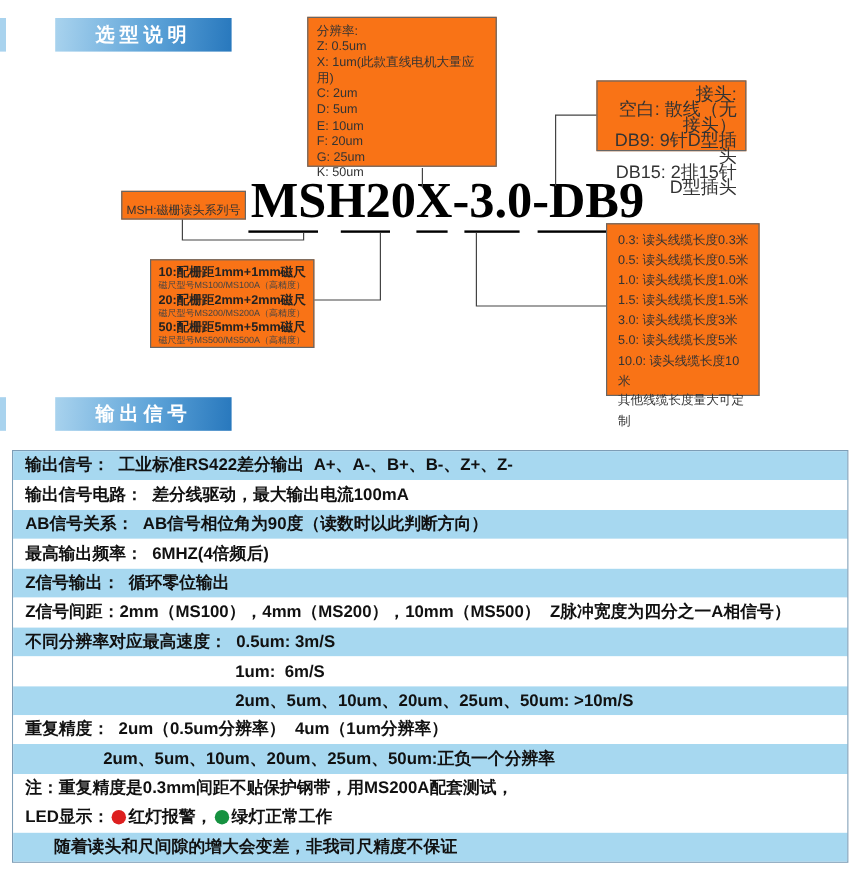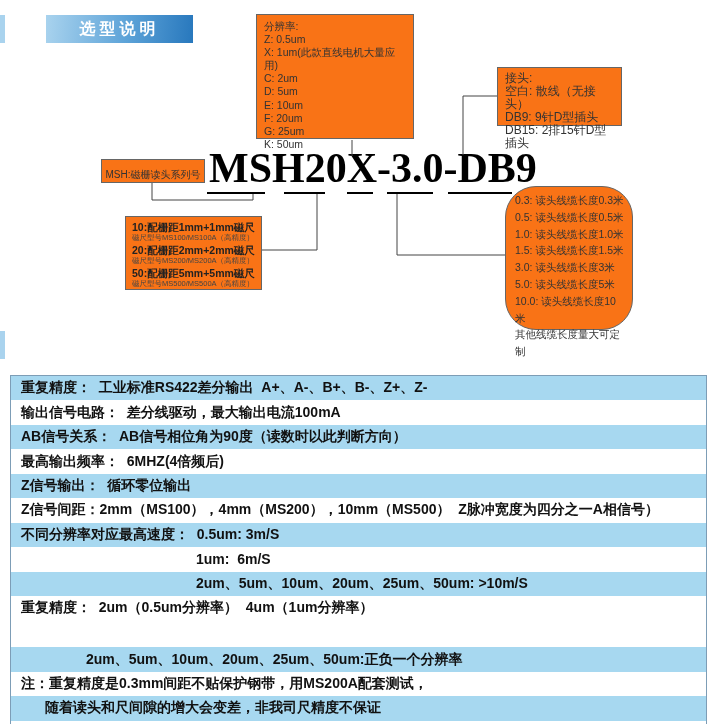--- a/index.html
+++ b/index.html
@@ -22,26 +22,26 @@
        background:linear-gradient(95deg,var(--accent-light) 0%,#5da3d8 55%,var(--accent-dark) 100%);
        color:#fff;font-size:16px;font-weight:bold;letter-spacing:4px;
        display:flex;align-items:center;justify-content:center;margin-left:36px;}
   .bar-sliver{position:absolute;left:0;width:5px;height:28px;background:var(--accent-light);}
   #bar1{top:15px;} #sliver1{top:15px;}
   #bar2{top:331px;} #sliver2{top:331px;}
 
   
   .dbox{position:absolute;border:1px solid var(--box-border);background:#f97316;color:#333;}
   #res-box{left:256px;top:14px;width:158px;height:125px;padding:5px 7px;font-size:10.5px;line-height:13.1px;}
-  #conn-box{left:497px;top:67px;width:125px;height:59px;padding:4px 7px;font-size:12px;line-height:13px;}
+  #conn-box{left:497px;top:67px;width:125px;height:59px;padding:4px 7px;font-size:15px;line-height:13px;text-align:right;}
   #series-box{left:101px;top:159px;width:104px;height:24px;font-size:10px;display:flex;align-items:flex-end;justify-content:center;}
   #scale-box{left:125px;top:216px;width:137px;height:74px;padding:4px 6px;}
   #scale-box .main{font-size:10.5px;font-weight:bold;line-height:12px;color:#222;}
   #scale-box .sub{font-size:7.5px;line-height:10px;color:#444;margin-bottom:1px;}
-  #cable-box{left:505px;top:186px;width:128px;height:144px;padding:5px 6px 5px 9px;font-size:10.5px;line-height:16.8px;border-radius:31px;}
+  #cable-box{left:505px;top:186px;width:128px;height:144px;padding:5px 6px 5px 9px;font-size:10.5px;line-height:16.8px;}
 
   
   #model{position:absolute;left:209px;top:144px;width:310px;
          font-family:"Liberation Serif","DejaVu Serif",serif;font-weight:bold;
          font-size:42px;letter-spacing:0px;color:#000;white-space:nowrap;}
   .ul{position:absolute;top:192px;height:2px;background:#000;}
   #ul-msh{left:207px;width:58px;}
   #ul-20 {left:284px;width:41px;}
   #ul-x  {left:347px;width:26px;}
   #ul-30 {left:387px;width:46px;}
@@ -52,21 +52,21 @@
 
   
   #sig-table{position:absolute;left:10px;top:375px;width:697px;
              border:1px solid var(--table-border);display:flex;flex-direction:column;}
   .trow{height:24.45px;display:flex;align-items:center;padding-left:10px;
         font-size:14px;font-weight:600;color:#111;}
   .trow span{white-space:pre;}
   .trow.blue{background:var(--row-blue);}
   .trow.white{background:#ffffff;text-align:center;}
   .trow.ind-lg{padding-left:185px;}
-  .trow.ind-md{padding-left:75px;margin-top:27px;}
+  .trow.ind-md{padding-left:75px;}
   .trow.ind-sm{padding-left:34px;}
   .dot{display:inline-block;width:12px;height:12px;border-radius:50%;margin:0 2px 0 2px;flex:none;}
 </style>
 </head>
 <body>
 
 <div id="page">
 
   <div class="bar-sliver" id="sliver1"></div>
   <div class="bar" id="bar1">
@@ -125,24 +125,27 @@
 
   <svg id="wires" viewBox="0 0 718 724">
     <polyline points="352,140 352,156"></polyline>
     <polyline points="497,96 463,96 463,155"></polyline>
     <polyline points="152,183 152,200 253,200 253,194"></polyline>
     <polyline points="262,250 317,250 317,194"></polyline>
     <polyline points="397,194 397,255 505,255"></polyline>
   </svg>
 
   <div class="bar-sliver" id="sliver2"></div>
+  <div class="bar" id="bar2">
+    <span>输出信号</span>
+  </div>
 
   <div id="sig-table">
     <div class="trow blue">
-        <span>重复精度：  工业标准RS422差分输出  A+、A-、B+、B-、Z+、Z-</span>
+        <span>输出信号：  工业标准RS422差分输出  A+、A-、B+、B-、Z+、Z-</span>
       </div>
     <div class="trow white">
         <span>输出信号电路：  差分线驱动，最大输出电流100mA</span>
       </div>
     <div class="trow blue">
         <span>AB信号关系：  AB信号相位角为90度（读数时以此判断方向）</span>
       </div>
     <div class="trow white">
         <span>最高输出频率：  6MHZ(4倍频后)</span>
       </div>
@@ -163,25 +166,25 @@
       </div>
     <div class="trow white">
         <span>重复精度：  2um（0.5um分辨率）  4um（1um分辨率）</span>
       </div>
     <div class="trow blue ind-md">
         <span>2um、5um、10um、20um、25um、50um:正负一个分辨率</span>
       </div>
     <div class="trow white">
         <span>注：重复精度是0.3mm间距不贴保护钢带，用MS200A配套测试，</span>
       </div>
-    <div class="trow blue ind-sm">
-        <span>随着读头和尺间隙的增大会变差，非我司尺精度不保证</span>
-      </div>
     <div class="trow white">
       <span>LED显示：</span>
       <span class="dot" style="background: rgb(221, 31, 31);"></span>
       <span>红灯报警，</span>
       <span class="dot" style="background: rgb(22, 145, 64);"></span>
       <span>绿灯正常工作</span>
     </div>
+    <div class="trow blue ind-sm">
+        <span>随着读头和尺间隙的增大会变差，非我司尺精度不保证</span>
+      </div>
   </div>
 
 </div>
 
 </body></html>

